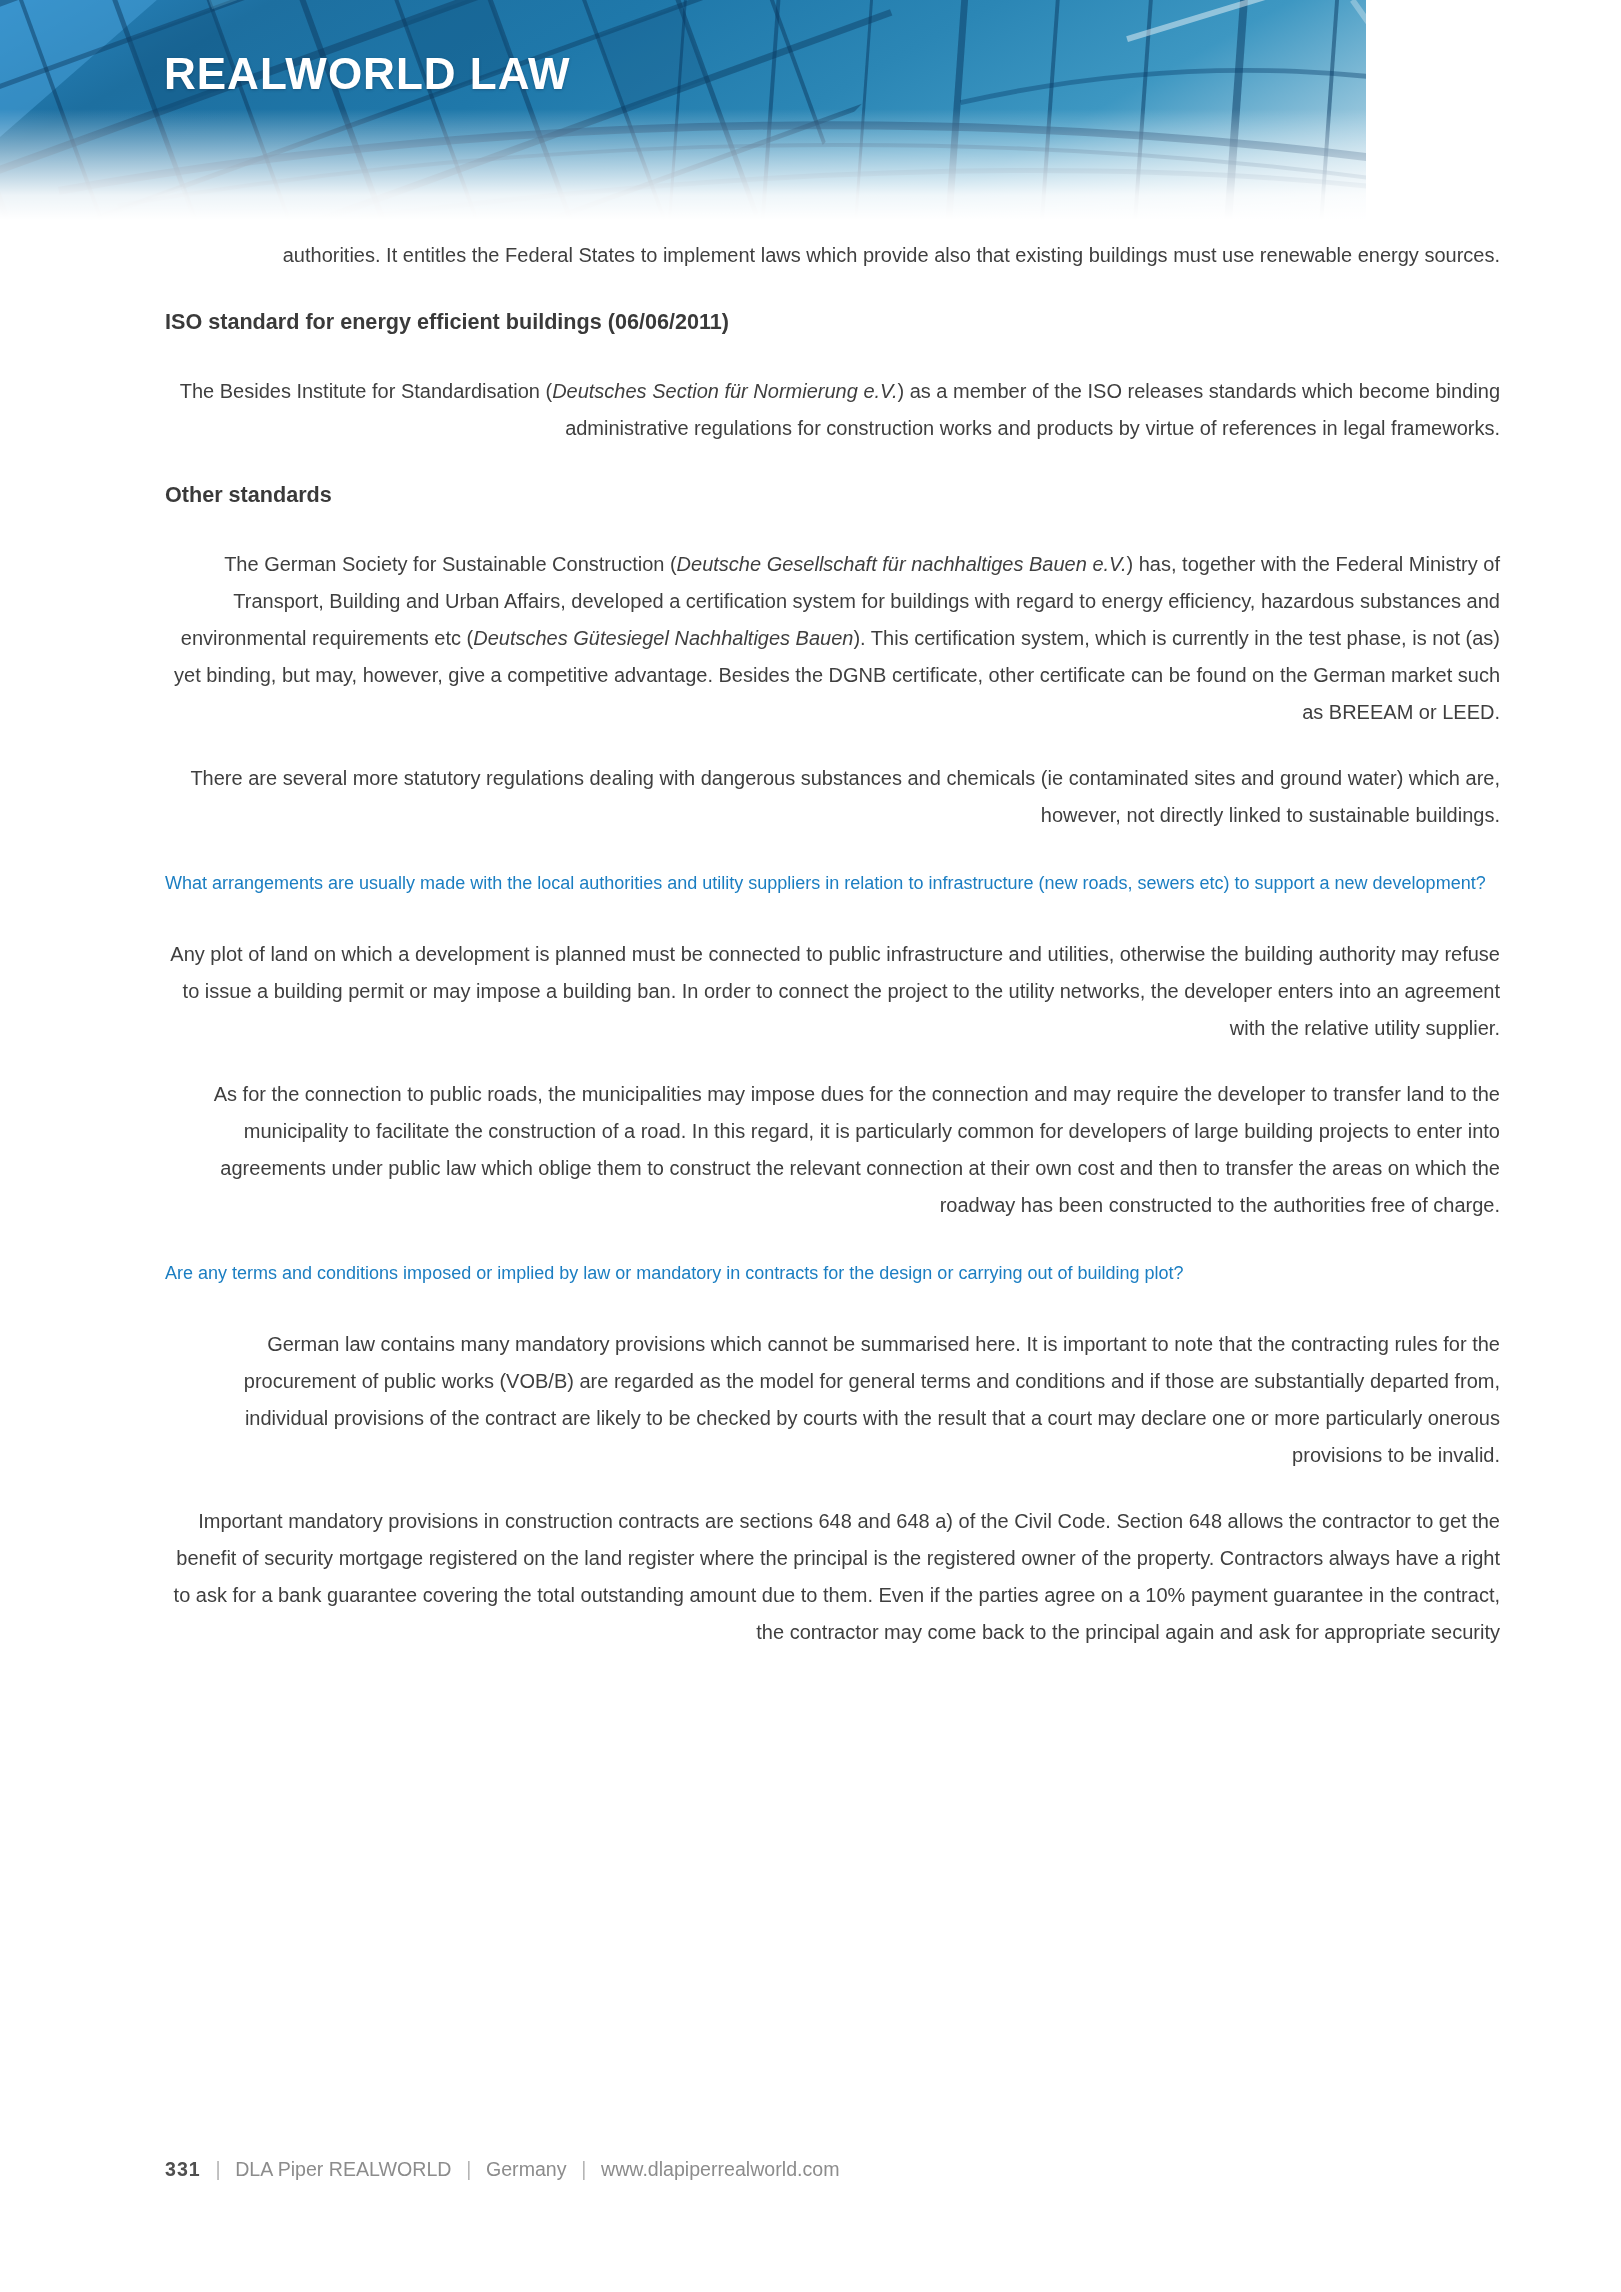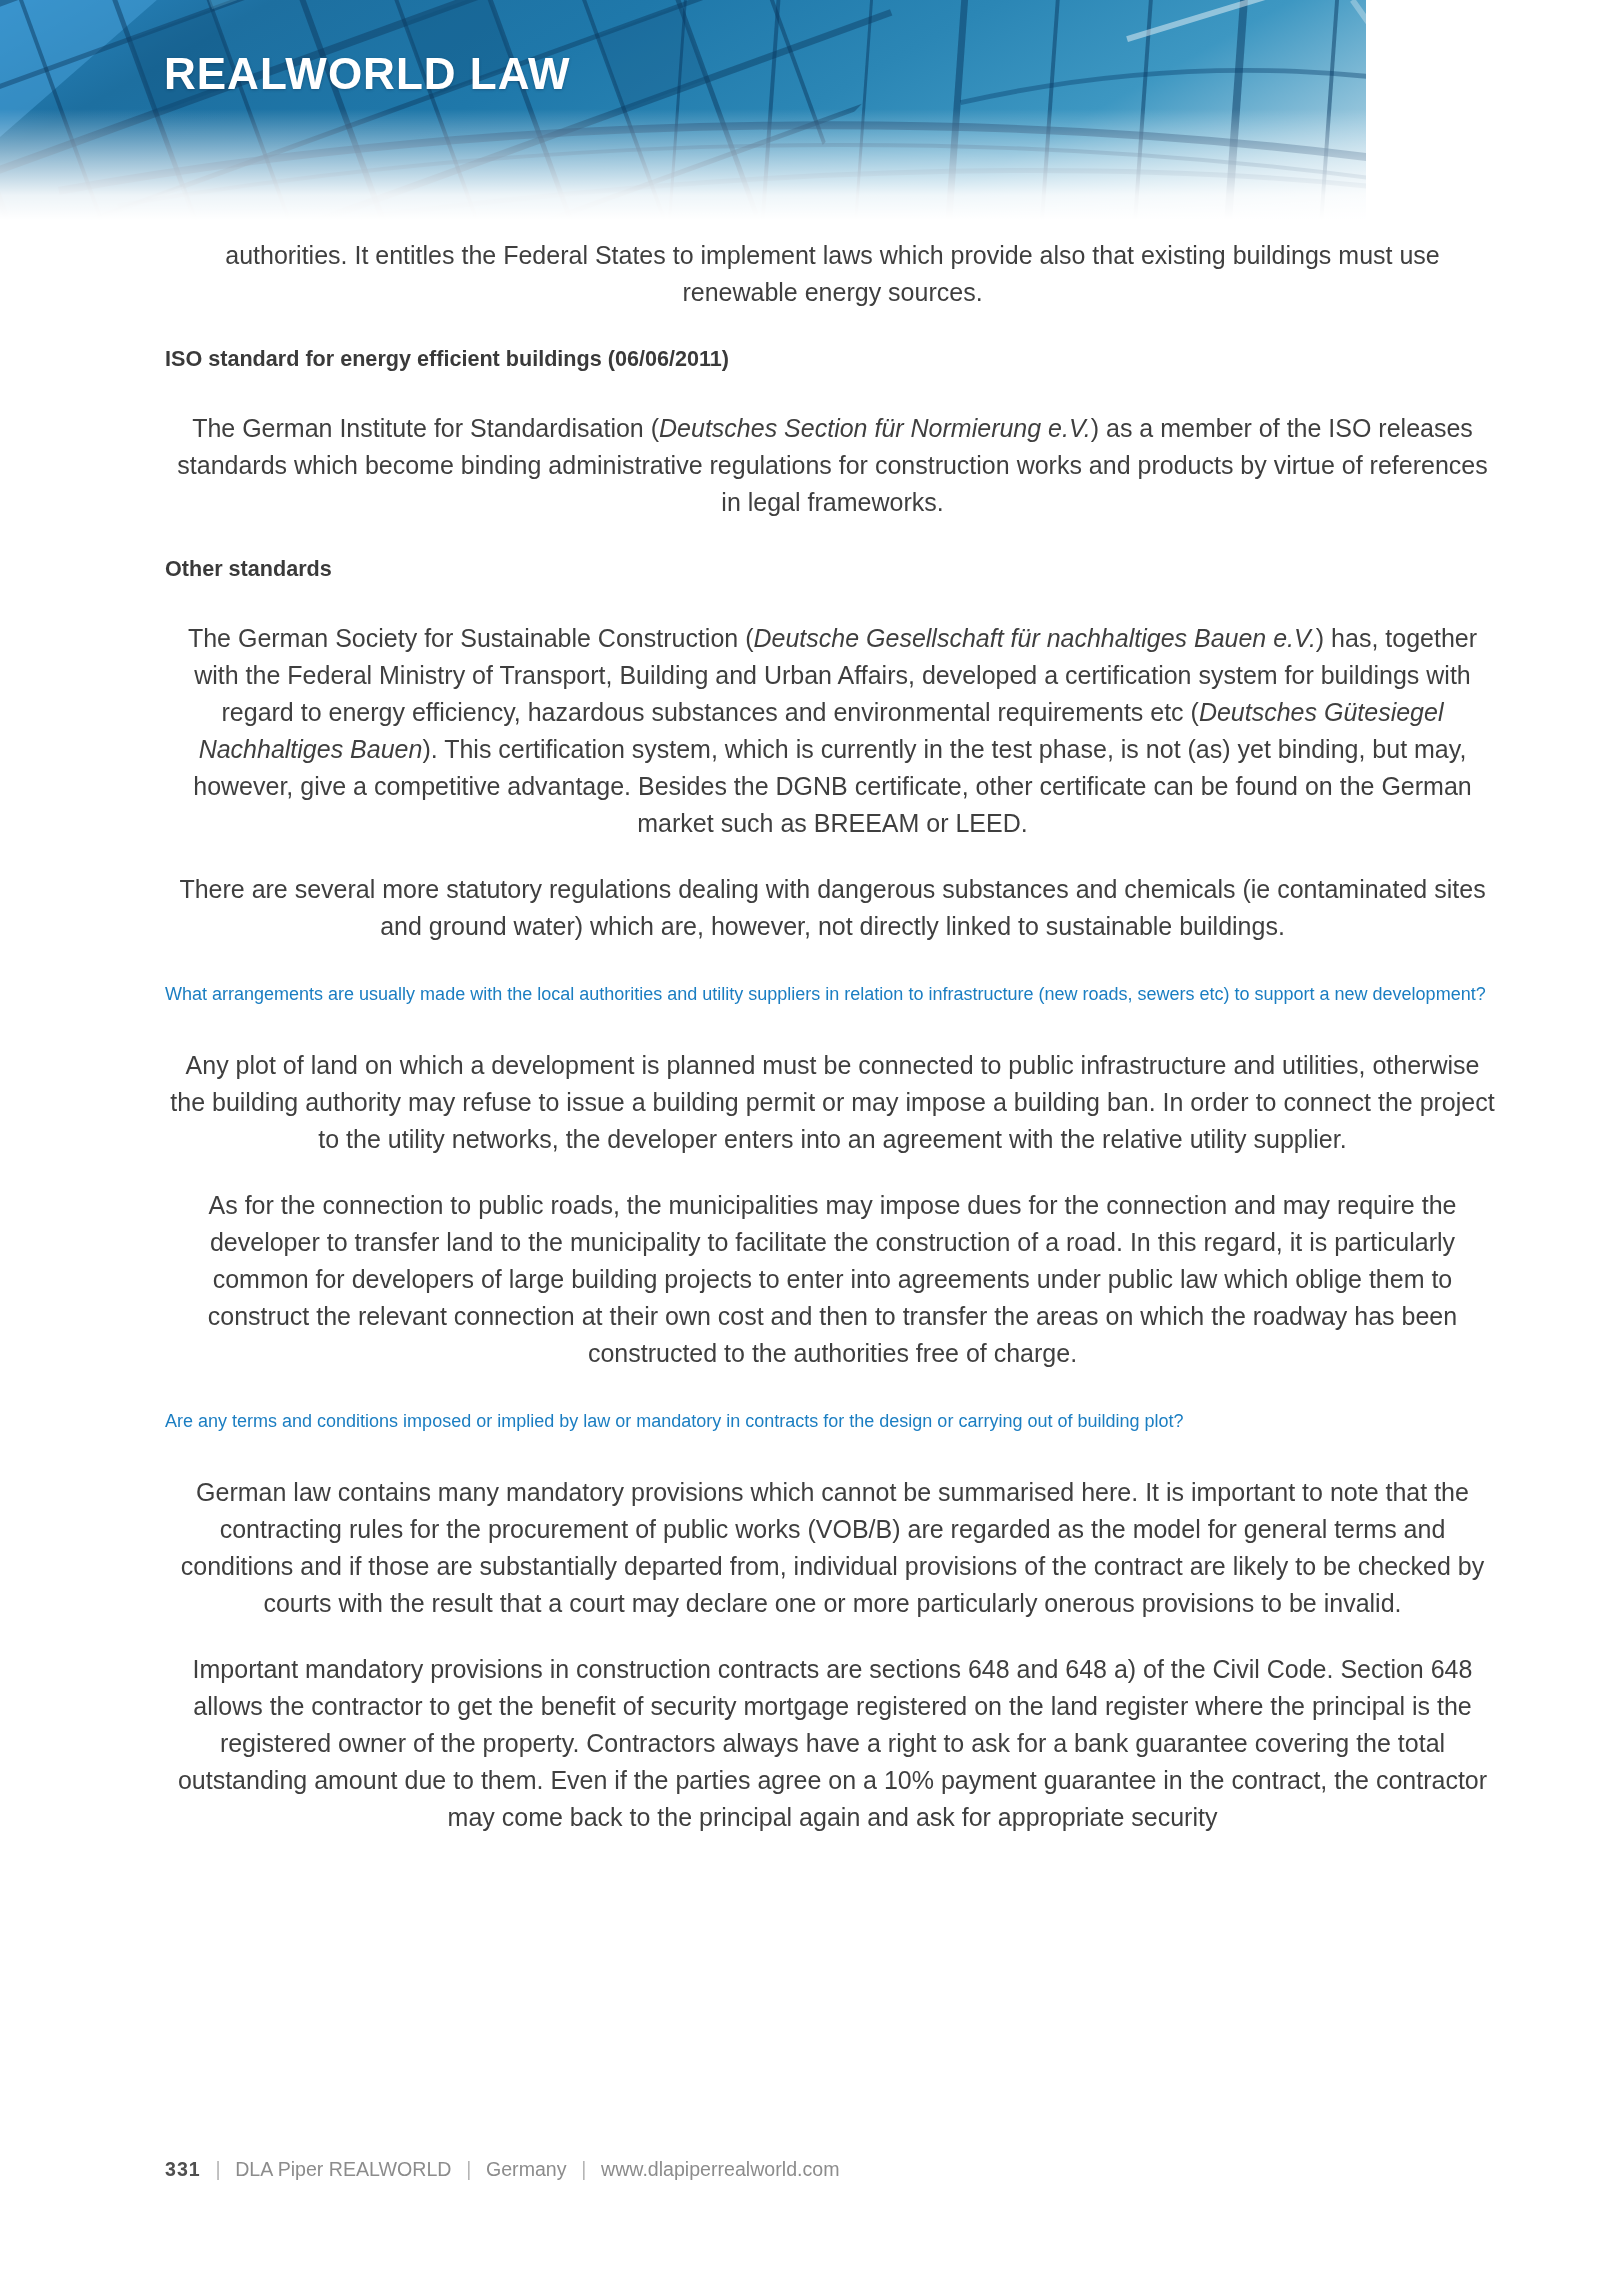--- a/index.html
+++ b/index.html
@@ -39,24 +39,24 @@
     text-shadow:0 1px 2.9px rgba(10,40,70,0.35);
   }
   
   .content{
     width:1335px;
     margin:0 0 0 165px;
     padding-top:9.8px;
     color:var(--bodytext);
   }
   .body-p{
-    font-size:25px;line-height:37px;
+    font-size:20px;line-height:37px;
     color:var(--bodytext);
     margin:0 0 29px 0;
-    text-align:center;
+    text-align:right;
   }
   .body-p .it{font-style:italic;}
   .sub-h{
     font-size:21.6px;line-height:37px;font-weight:700;
     color:var(--headingtext);
     margin:0 0 33px 0;
   }
   .question{
     font-size:18px;line-height:40px;font-weight:400;
     color:var(--accent);
@@ -167,21 +167,21 @@
     <div class="hero-fade"></div>
     <div class="hero-title">REALWORLD LAW</div>
   </header>
 
   <main class="content">
 
     <p class="body-p"><span>authorities. It entitles the Federal States to implement laws which provide also that existing buildings must use renewable energy sources.</span></p>
 
     <h2 class="sub-h">ISO standard for energy efficient buildings (06/06/2011)</h2>
 
-    <p class="body-p"><span>The German Institute for Standardisation (</span><span class="it">Deutsches Section für Normierung e.V.</span><span>) as a member of the ISO releases standards which become binding administrative regulations for construction works and products by virtue of references in legal frameworks.</span></p>
+    <p class="body-p"><span>The Besides Institute for Standardisation (</span><span class="it">Deutsches Section für Normierung e.V.</span><span>) as a member of the ISO releases standards which become binding administrative regulations for construction works and products by virtue of references in legal frameworks.</span></p>
 
     <h2 class="sub-h">Other standards</h2>
 
     <p class="body-p"><span>The German Society for Sustainable Construction (</span><span class="it">Deutsche Gesellschaft für nachhaltiges Bauen e.V.</span><span>) has, together with the Federal Ministry of Transport, Building and Urban Affairs, developed a certification system for buildings with regard to energy efficiency, hazardous substances and environmental requirements etc (</span><span class="it">Deutsches Gütesiegel Nachhaltiges Bauen</span><span>). This certification system, which is currently in the test phase, is not (as) yet binding, but may, however, give a competitive advantage. Besides the DGNB certificate, other certificate can be found on the German market such as BREEAM or LEED.</span></p>
 
     <p class="body-p"><span>There are several more statutory regulations dealing with dangerous substances and chemicals (ie contaminated sites and ground water) which are, however, not directly linked to sustainable buildings.</span></p>
 
     <h1 class="question">What arrangements are usually made with the local authorities and utility suppliers in relation to infrastructure (new roads, sewers etc) to support a new development?</h1>
 
     <p class="body-p"><span>Any plot of land on which a development is planned must be connected to public infrastructure and utilities, otherwise the building authority may refuse to issue a building permit or may impose a building ban. In order to connect the project to the utility networks, the developer enters into an agreement with the relative utility supplier.</span></p>

